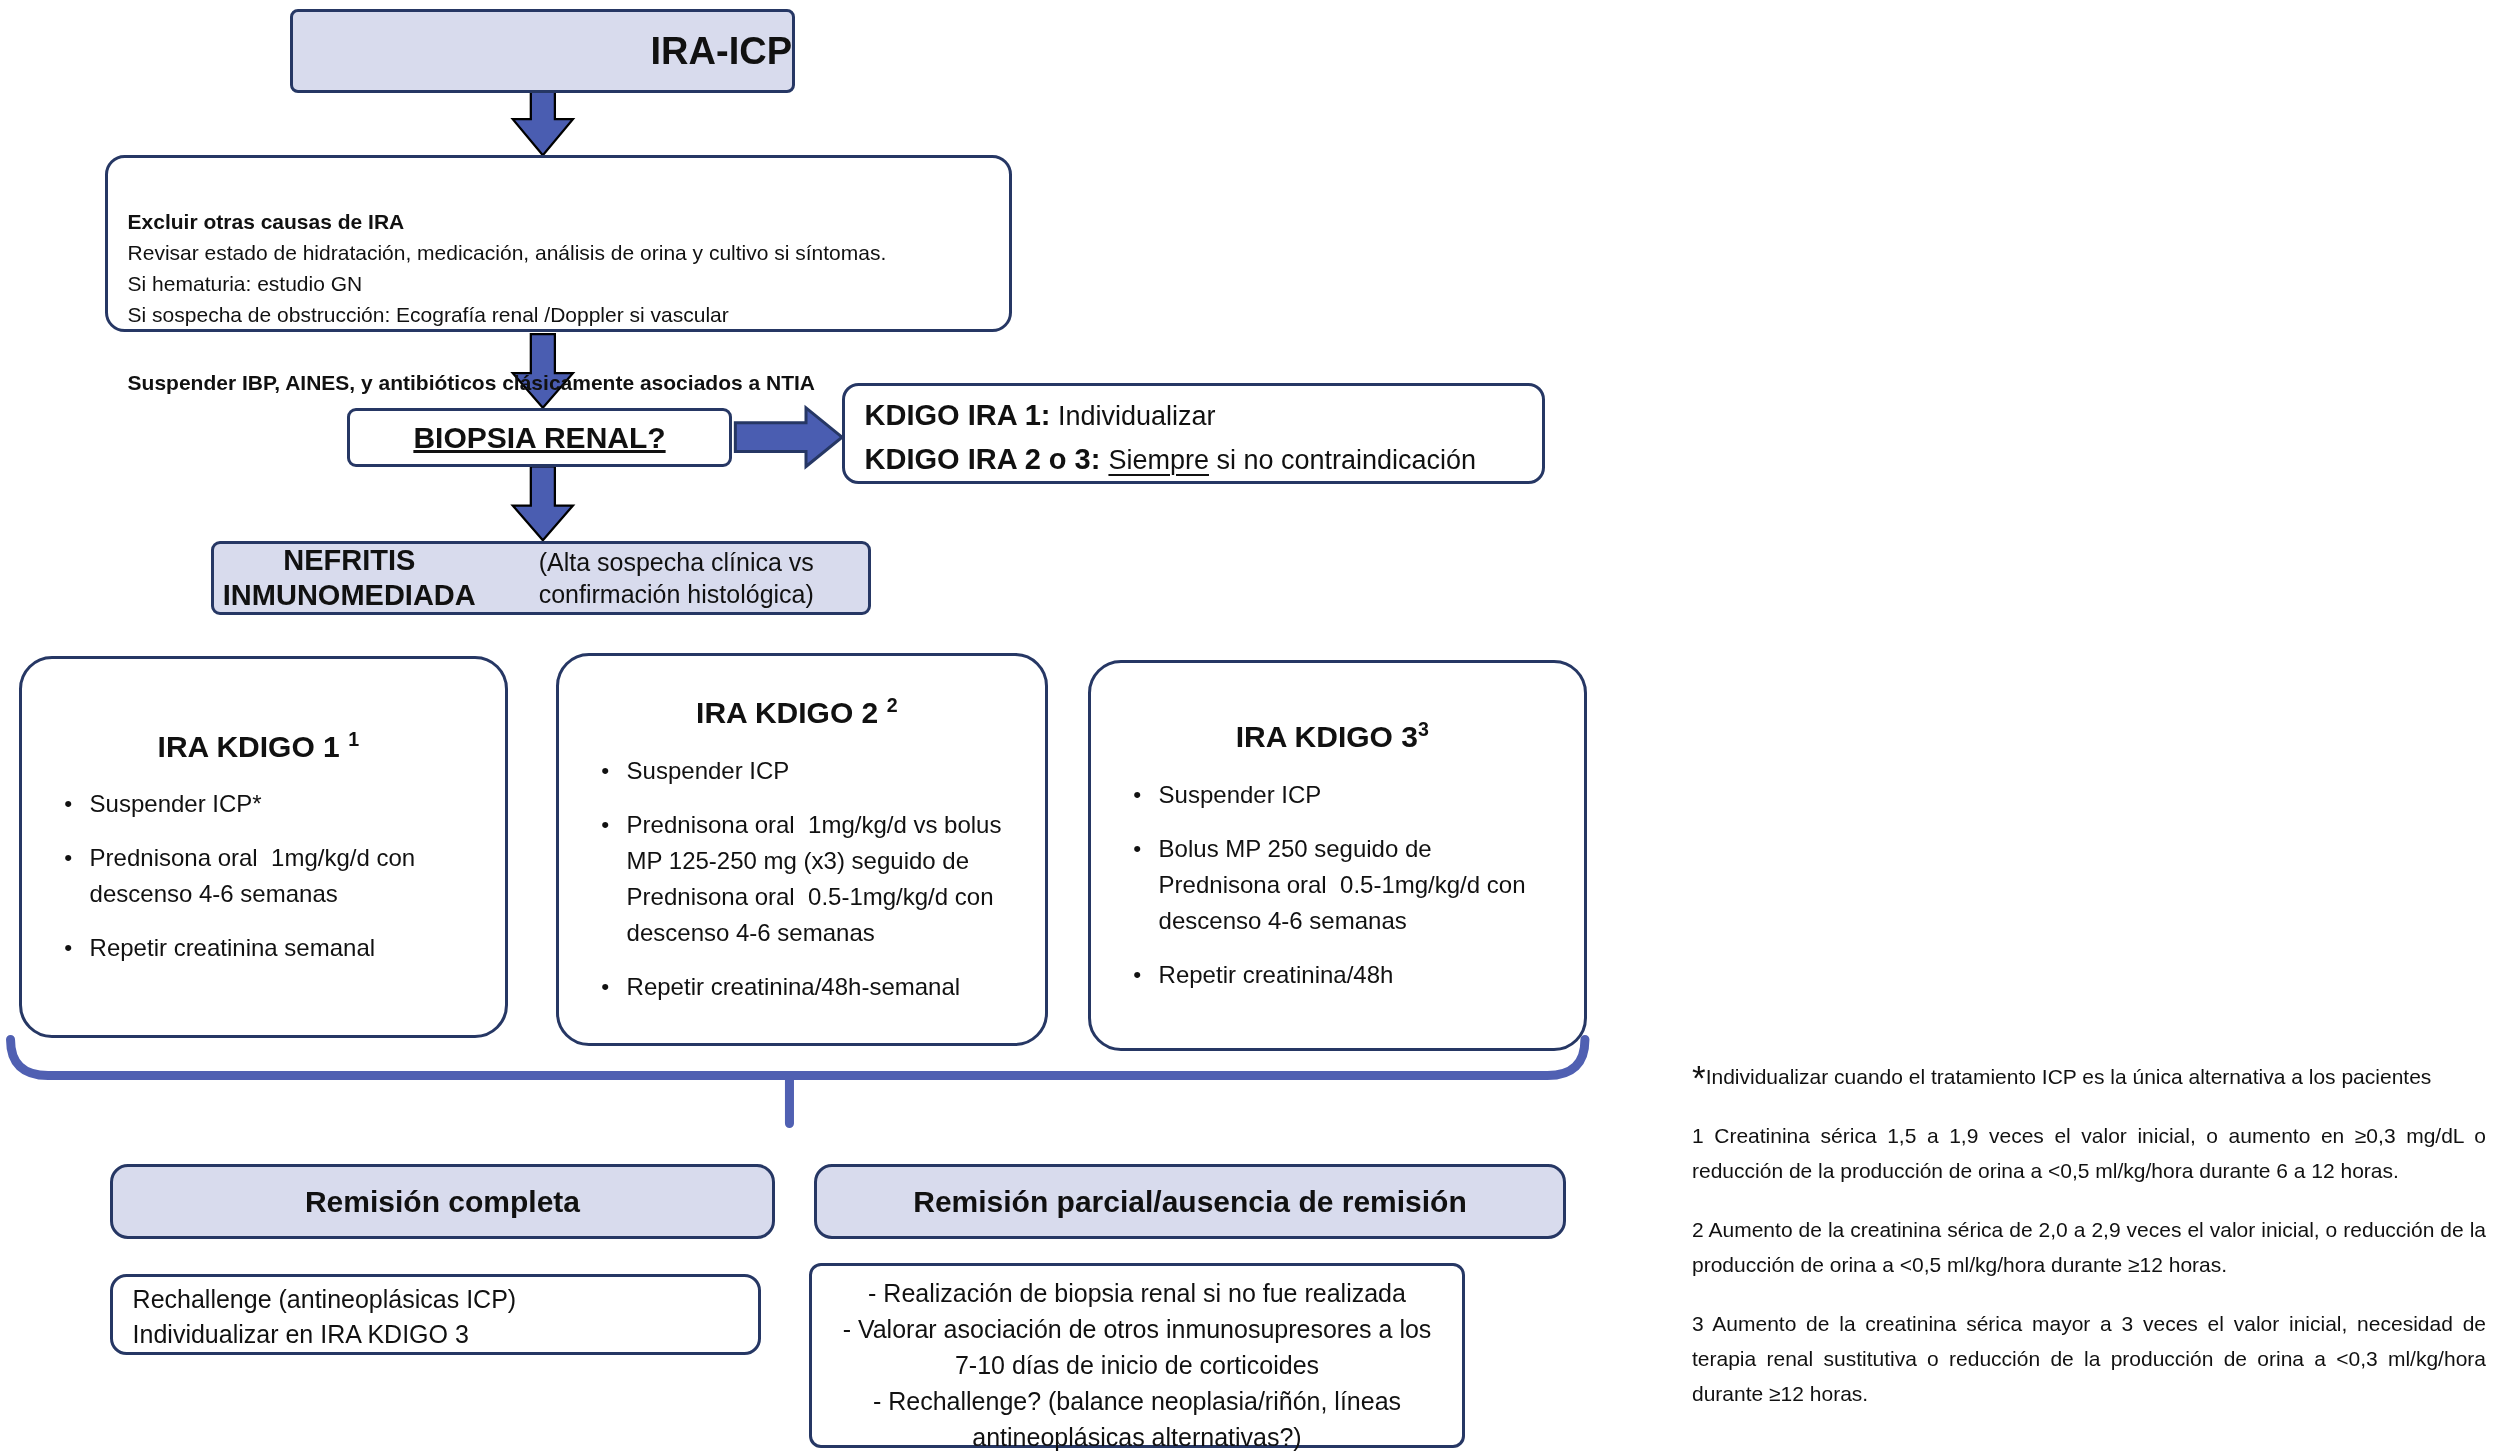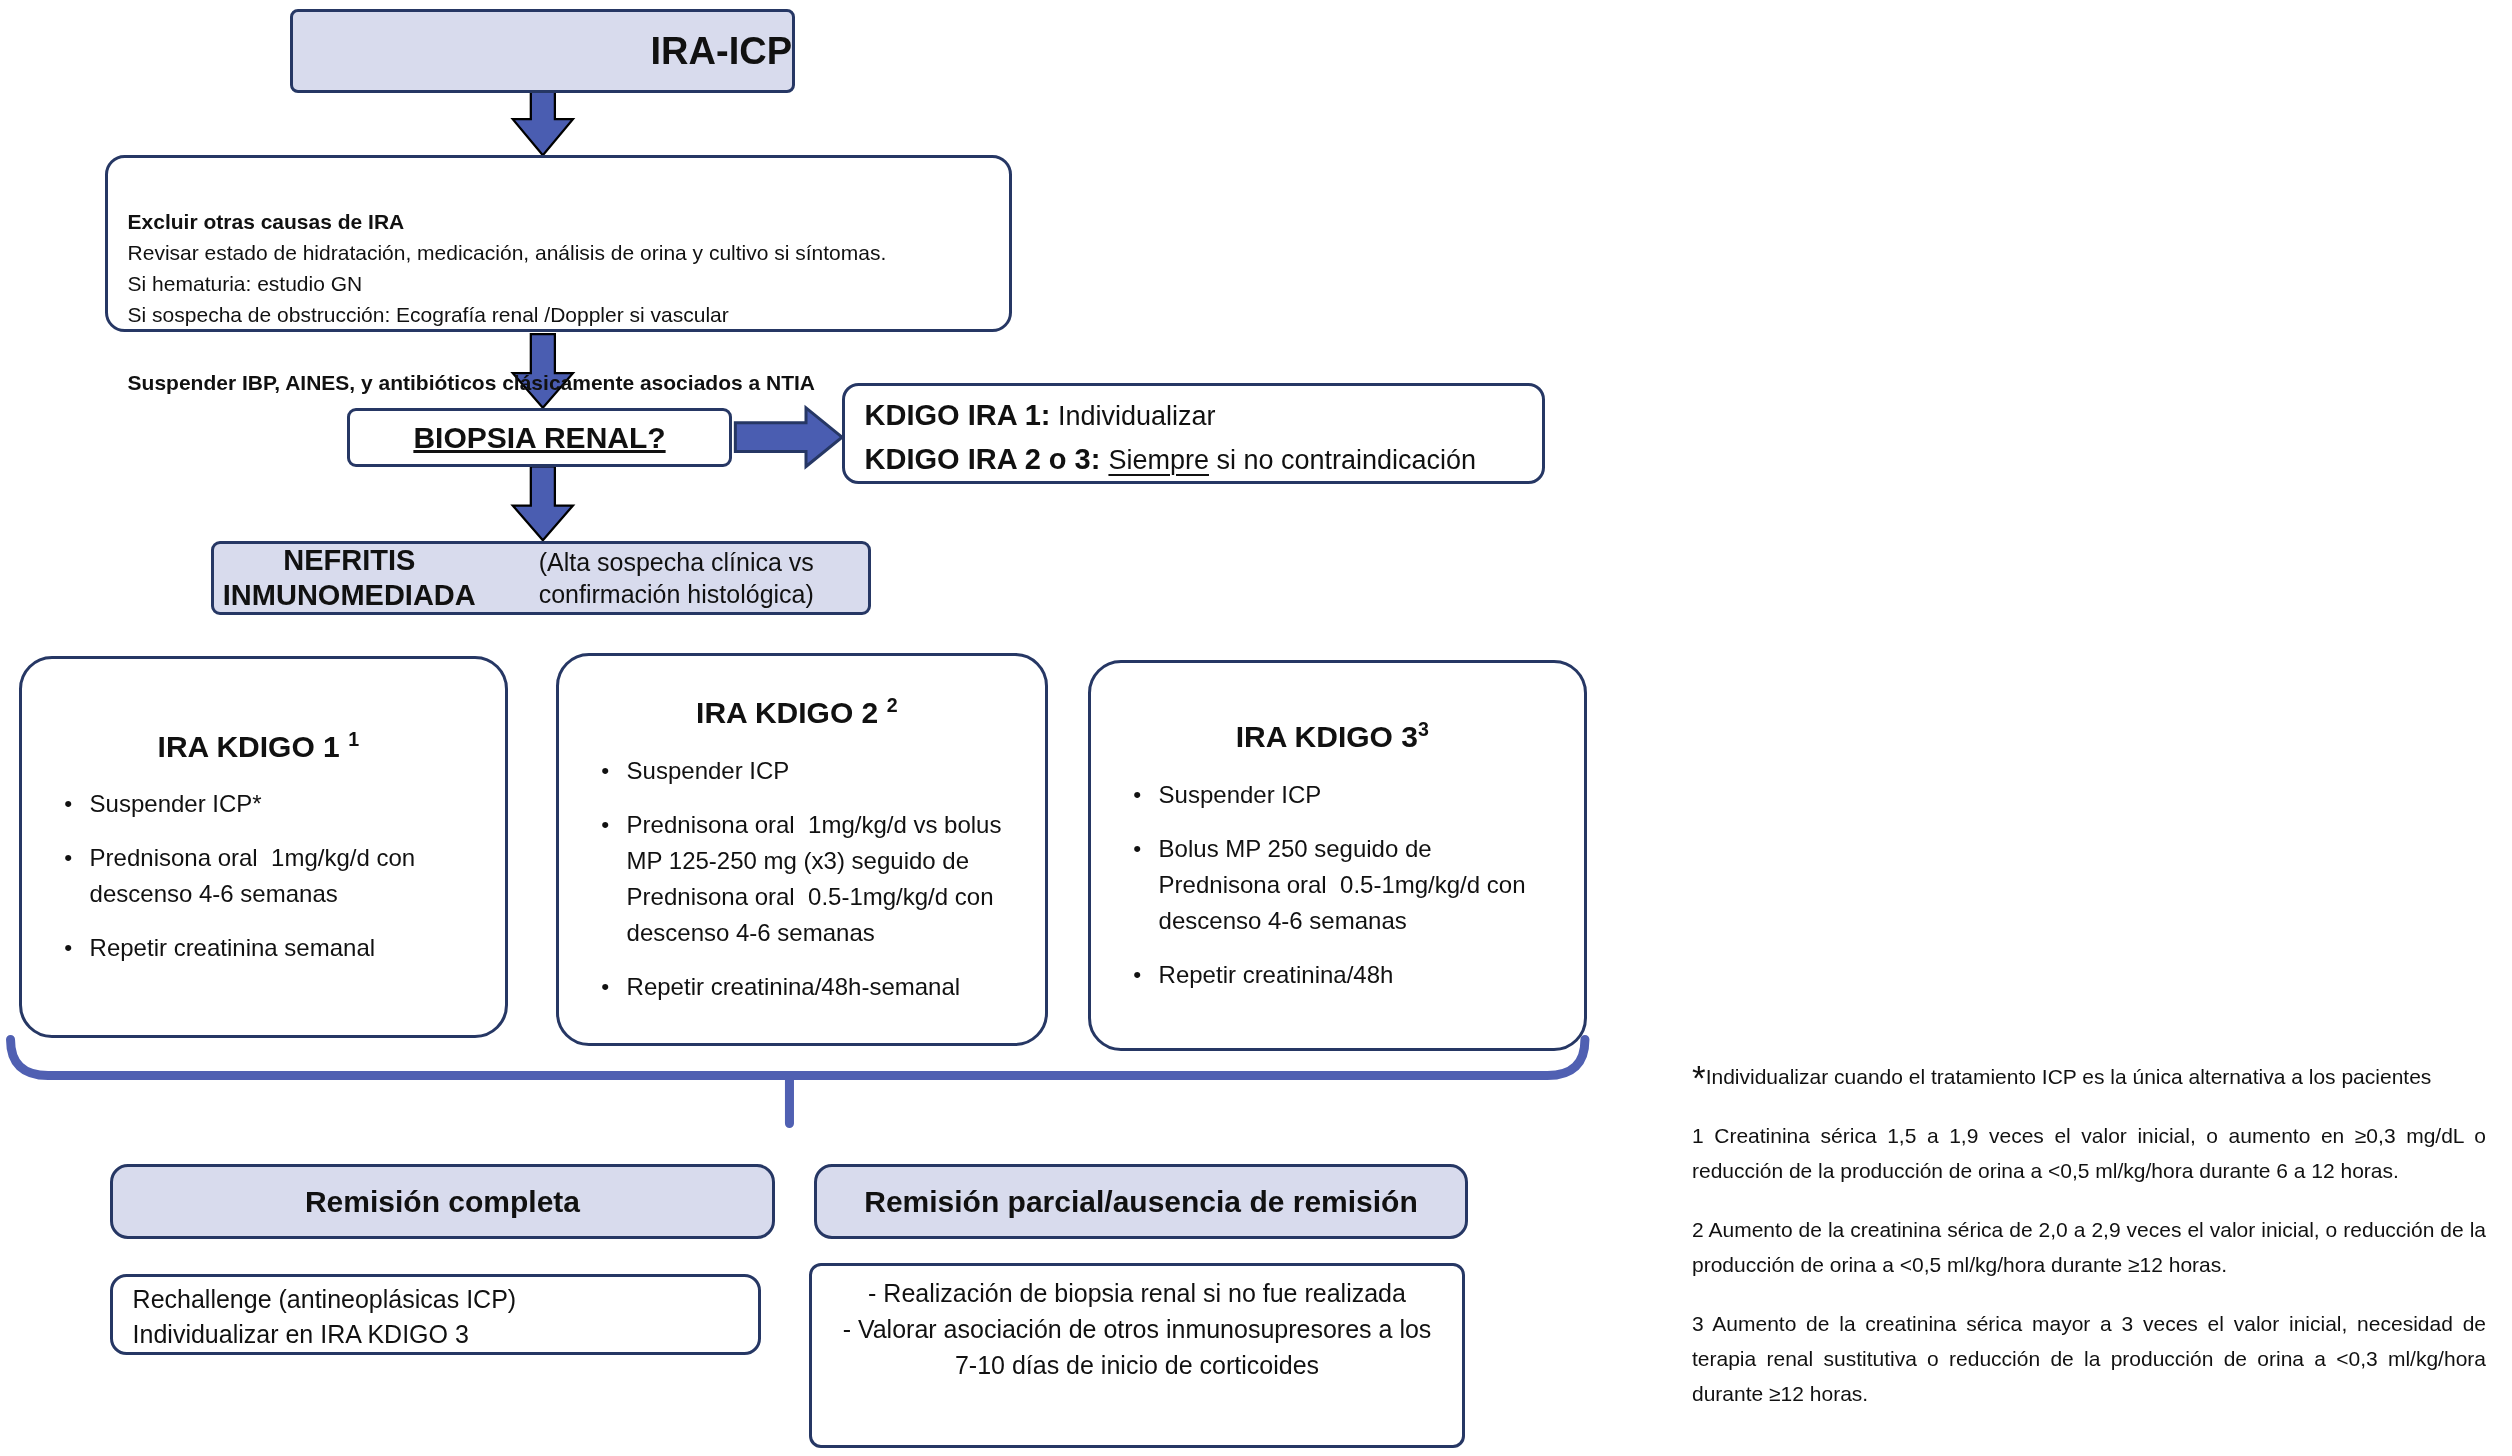--- a/index.html
+++ b/index.html
@@ -48,21 +48,21 @@
   .khead{text-align:center;font-size:30px;font-weight:bold;margin:0 0 22.6px 0;}
   .khead sup{font-size:19.6px;}
   .kbox ul{list-style:none;margin:0;padding:0;}
   .kbox li{display:flex;font-size:24px;line-height:36px;}
   .kbox li + li{margin-top:18px;}
   .bullet-dot{flex:0 0 45px;padding-left:19.6px;font-size:22.6px;}
   .li-text{flex:1;white-space:pre-wrap;}
 
   .rem-box{height:75px;border-radius:18px;font-size:30px;font-weight:bold;}
   .rem-complete{left:110px;top:1164px;width:665px;}
-  .rem-partial{left:814px;top:1164px;width:654px;}
+  .rem-partial{left:814px;top:1164px;width:752px;}
 
   .rechallenge-box{left:110px;top:1274px;width:651px;height:81px;border-radius:16.5px;
     padding:5.3px 19.6px;font-size:25px;line-height:35px;}
 
   .partial-actions-box{left:809px;top:1263px;width:656px;height:185px;border-radius:12px;
     padding:9px 19.6px;font-size:25px;line-height:36px;text-align:center;}
 
   .footnotes{position:absolute;left:1692px;top:1059px;width:794px;font-size:21px;line-height:35px;}
   .footnotes p{margin:0 0 24px 0;}
   .fn-just{text-align:justify;}
@@ -174,20 +174,21 @@
   </div>
 
   <div class="box rechallenge-box">
     <div>Rechallenge (antineoplásicas ICP)</div>
     <div>Individualizar en IRA KDIGO 3</div>
   </div>
 
   <div class="box partial-actions-box">
     <div>- Realización de biopsia renal si no fue realizada</div>
     <div>- Valorar asociación de otros inmunosupresores a los 7-10 días de inicio de corticoides</div>
+    <div>- Rechallenge? (balance neoplasia/riñón, líneas antineoplásicas alternativas?)</div>
   </div>
 
   <div class="footnotes">
     <p><span class="fn-star">*</span><span>Individualizar cuando el tratamiento ICP es la única alternativa a los pacientes</span></p>
     <p class="fn-just">1 Creatinina sérica 1,5 a 1,9 veces el valor inicial, o aumento en ≥0,3 mg/dL o reducción de la producción de orina a &lt;0,5 ml/kg/hora durante 6 a 12 horas.</p>
     <p class="fn-just">2 Aumento de la creatinina sérica de 2,0 a 2,9 veces el valor inicial, o reducción de la producción de orina a &lt;0,5 ml/kg/hora durante ≥12 horas.</p>
     <p class="fn-just">3 Aumento de la creatinina sérica mayor a 3 veces el valor inicial, necesidad de terapia renal sustitutiva o reducción de la producción de orina a &lt;0,3 ml/kg/hora durante ≥12 horas.</p>
   </div>
 
 </div>

